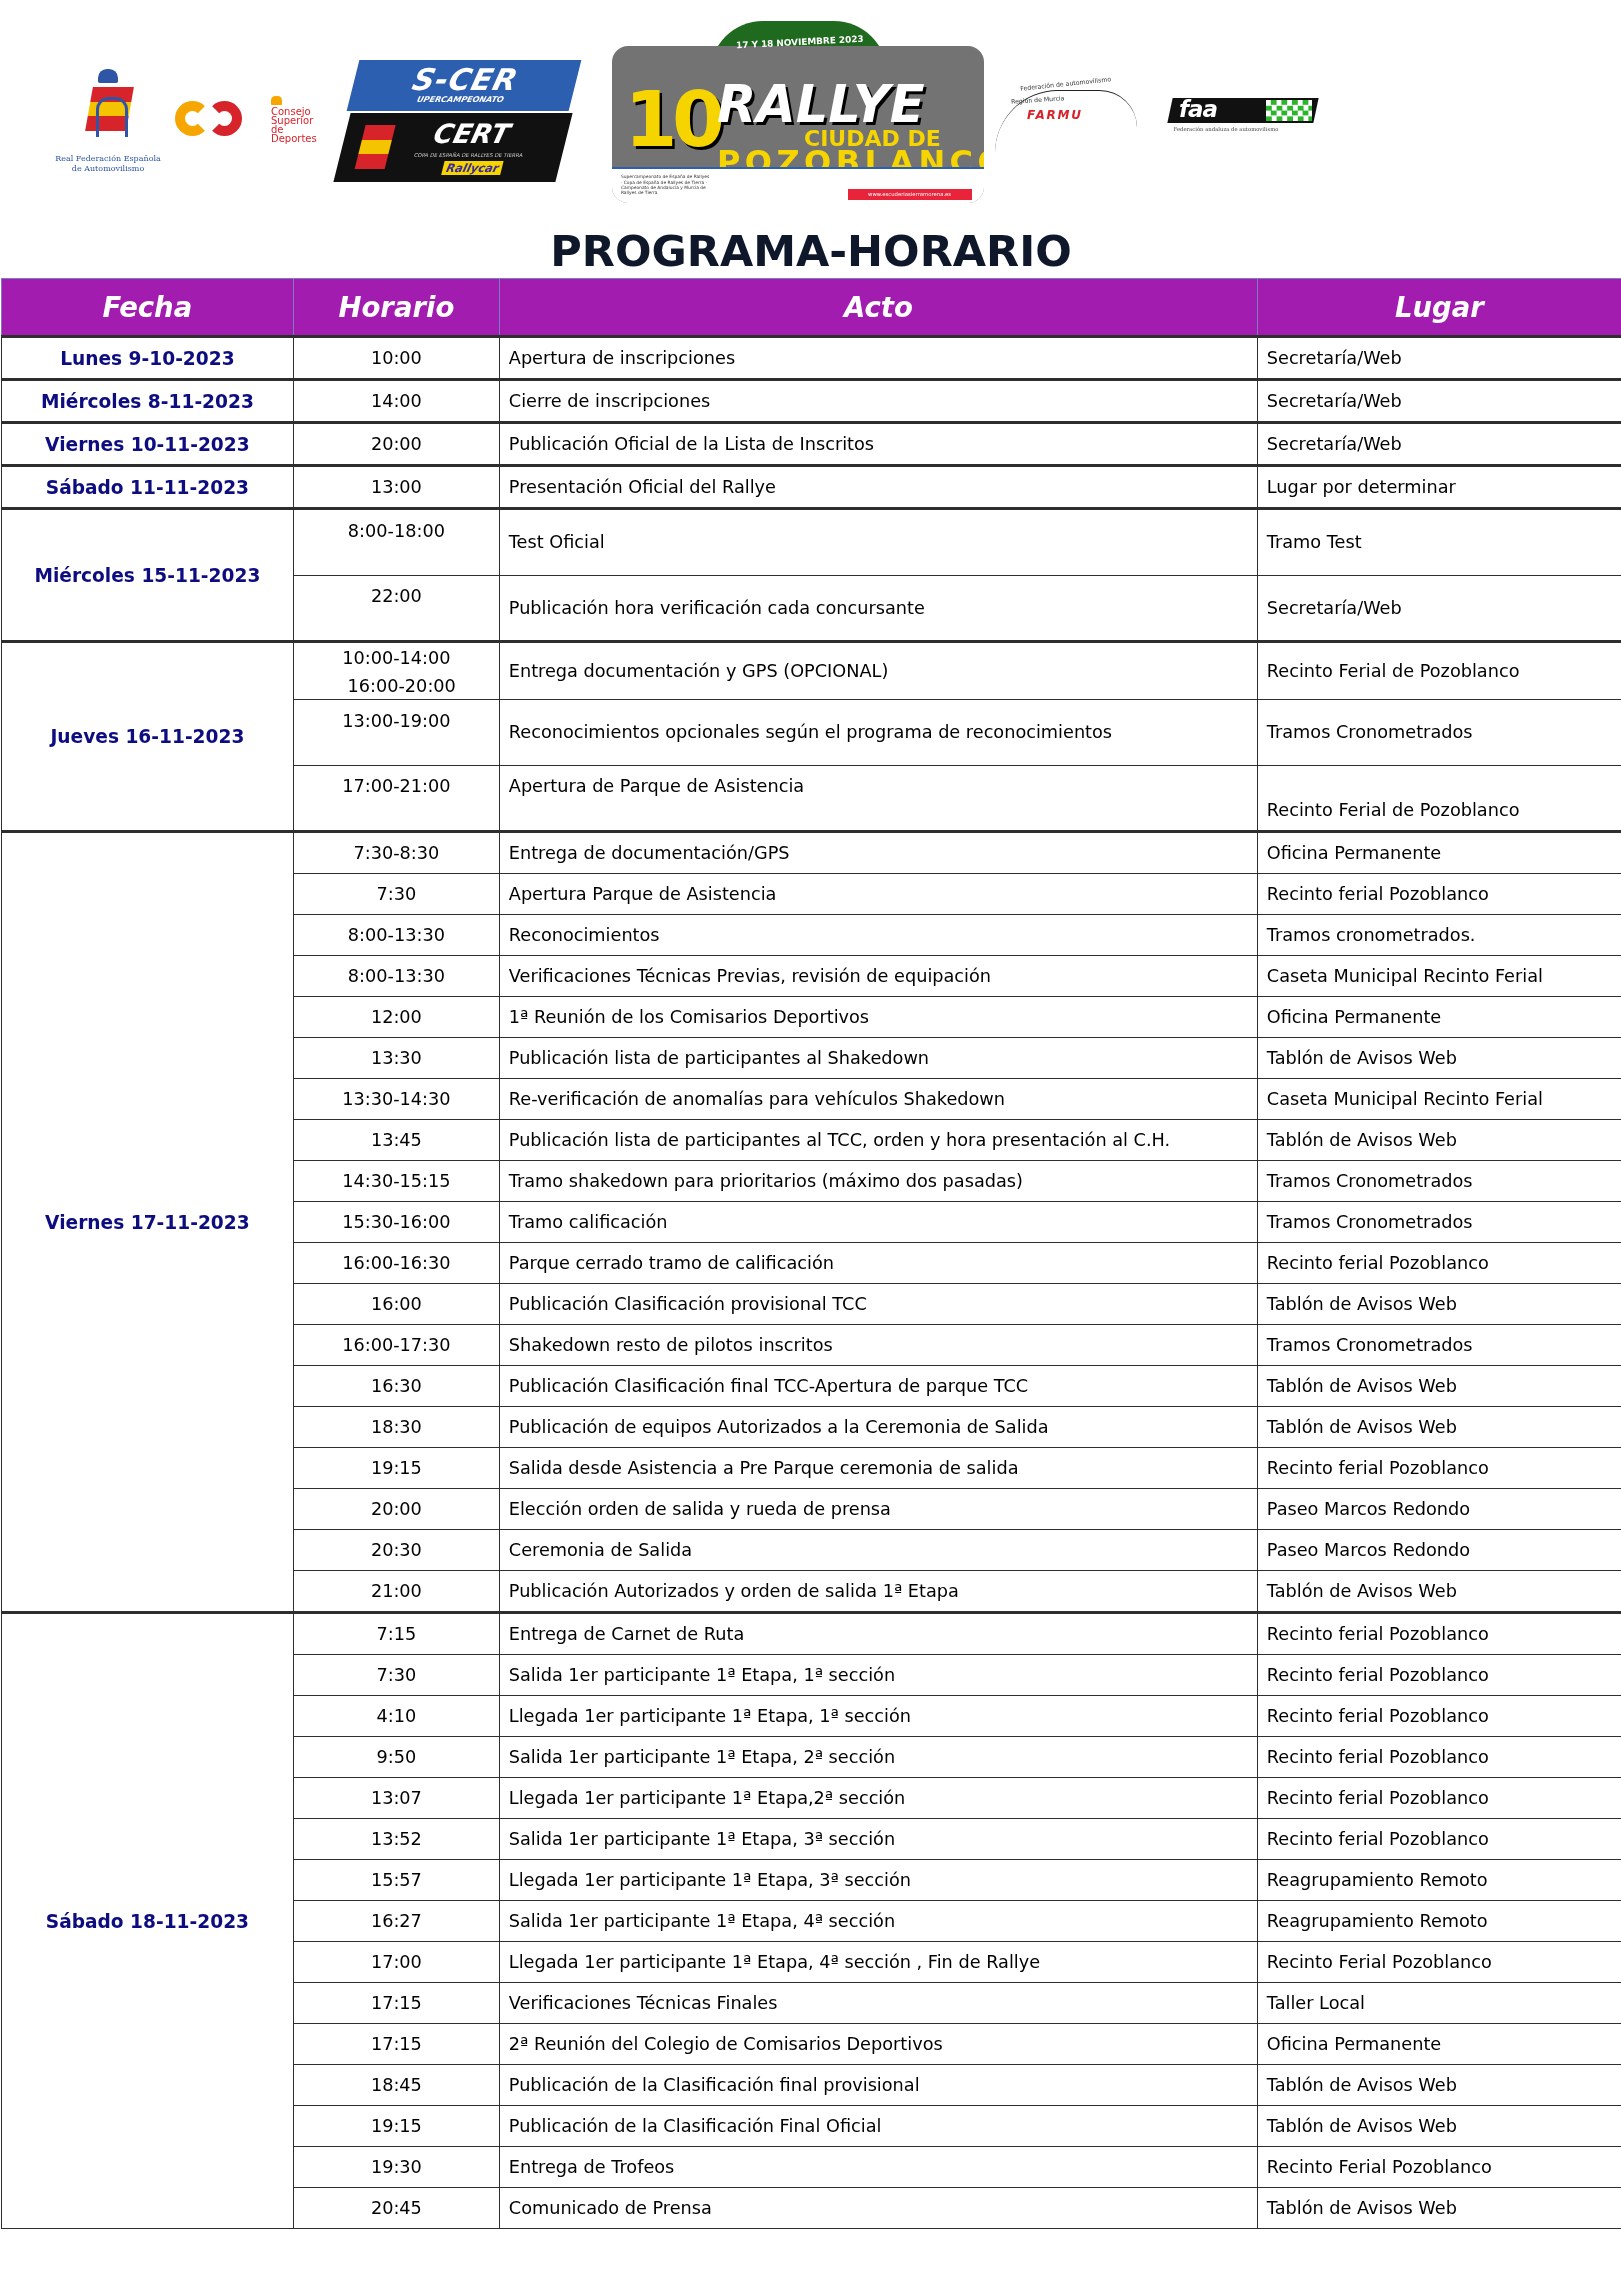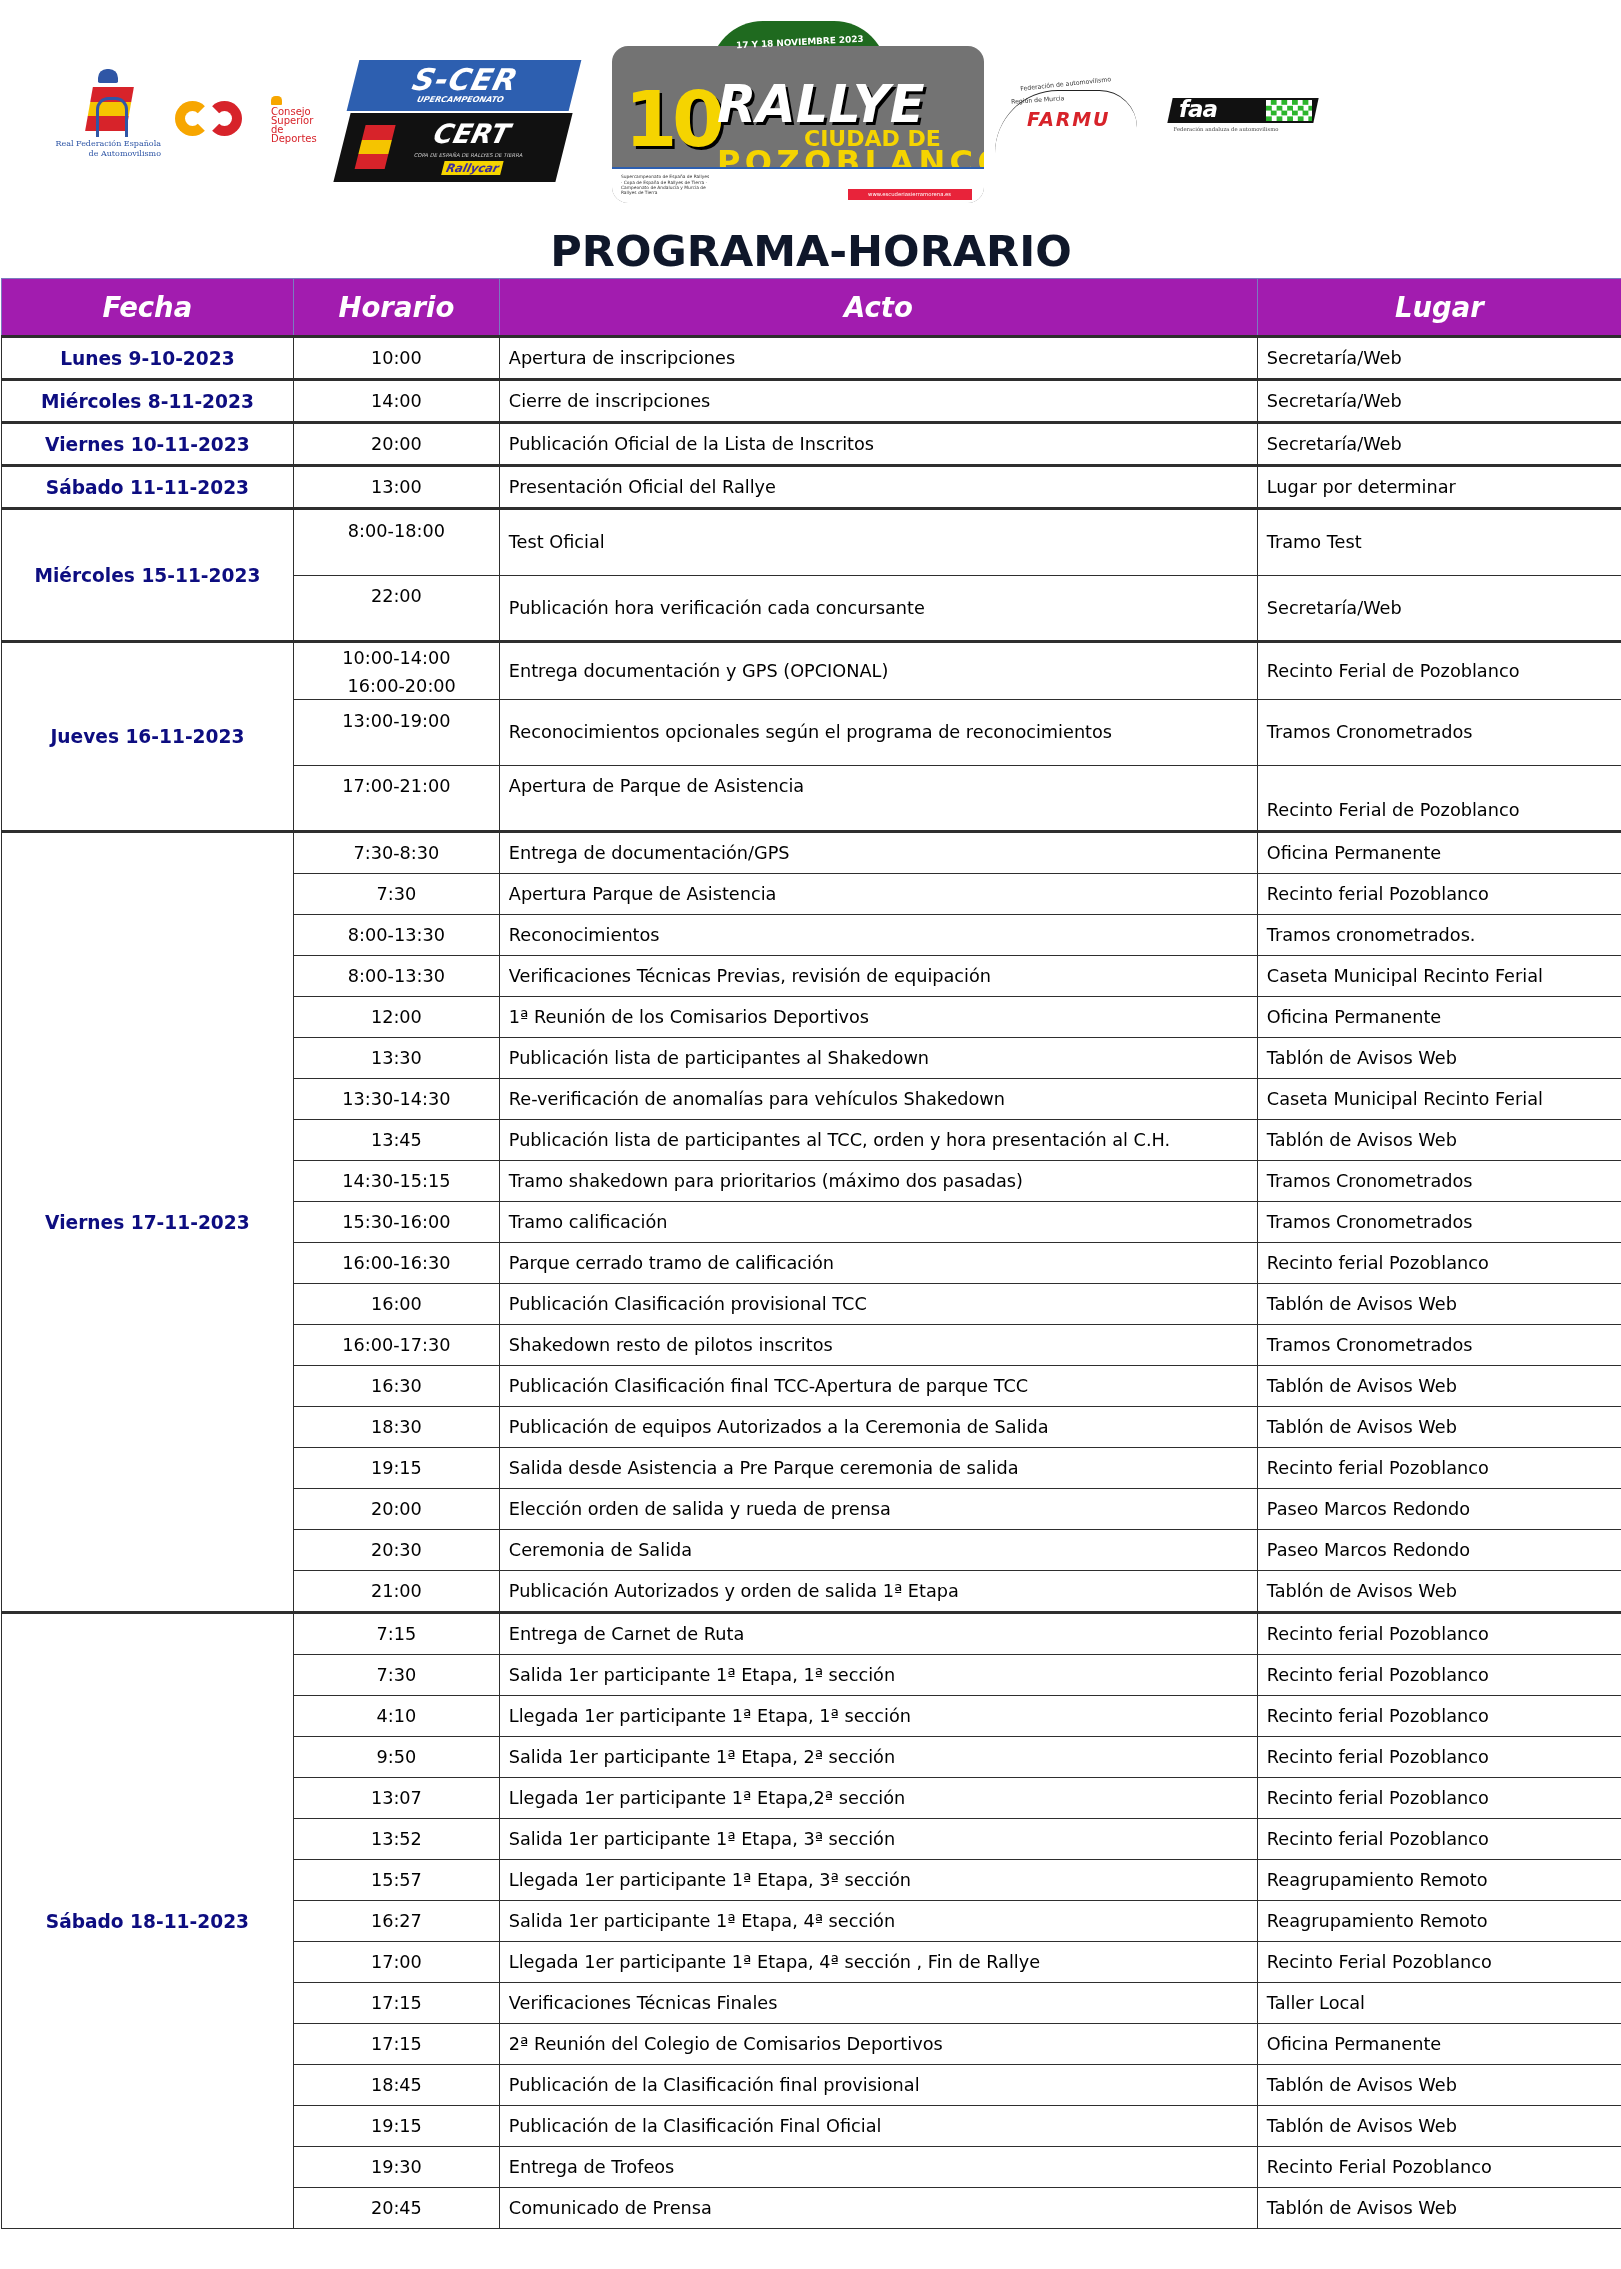--- a/index.html
+++ b/index.html
@@ -12,21 +12,21 @@
 
   
   .rfeda { left: 55px; top: 69px; width: 106px; height: 106px; text-align: center; }
   .rfeda .crown { width: 19.5px; height: 14px; margin: 0 auto; background: #2f56a6; border-radius: 8.9px 8.9px 1.8px 1.8px; }
   .rfeda .a-mark { width: 53px; height: 53px; margin: 1.8px auto 0; position: relative; }
   .rfeda .a-mark .flag { position: absolute; left: 7px; top: 1.8px; width: 41px; height: 44px;
         background: linear-gradient(180deg, #d7232a 0 33%, #f5c400 33% 66%, #d7232a 66% 100%);
         transform: skewX(-10deg); }
   .rfeda .a-mark .a { position: absolute; left: 14px; top: 12.4px; width: 26.6px; height: 37px;
         border: 3.5px solid #2f56a6; border-bottom: none; border-radius: 12.4px 12.4px 0 0; background: transparent; }
-  .rfeda .txt { font-family: "DejaVu Serif", serif; font-size: 8px; color: #2f56a6; line-height: 9.8px; margin-top: 1px; text-align: right; }
+  .rfeda .txt { font-family: "DejaVu Serif", serif; font-size: 8px; color: #2f56a6; line-height: 9.8px; margin-top: 16px; }
 
   
   .csd { left: 175px; top: 96px; width: 151px; height: 53px; }
   .csd .c1 { position: absolute; left: 0; top: 5.3px; width: 35px; height: 35px; border: 10.6px solid #f7a600; border-right-color: transparent; border-radius: 50%; box-sizing: border-box; }
   .csd .c2 { position: absolute; left: 32px; top: 5.3px; width: 35px; height: 35px; border: 10.6px solid #d7232a; border-left-color: transparent; border-radius: 50%; box-sizing: border-box; }
   .csd .crown { position: absolute; left: 96px; top: 0; width: 10.6px; height: 8.9px; background: #f7a600; border-radius: 4.4px 4.4px 0.9px 0.9px; }
   .csd .txt { position: absolute; left: 96px; top: 12.4px; font-size: 10px; color: #d7232a; line-height: 8.9px; font-weight: normal; }
 
   
   .scer { left: 335px; top: 60px; width: 248px; height: 124px; }
@@ -55,21 +55,21 @@
   .plate .pozo { position: absolute; left: 105px; top: 99px; color: #f5d400; font-size: 32px; font-weight: bold; letter-spacing: 4.4px; line-height: 35px; }
   .plate .strip { position: absolute; left: 0; bottom: 0; width: 372px; height: 34px; background: #fff; border-top: 2.7px solid #2d5fb0; }
   .plate .strip .web { position: absolute; right: 12.4px; bottom: 3.5px; width: 124px; height: 10.6px; background: #e8233a; color: #fff; font-size: 5.3px; text-align: center; line-height: 10.6px; }
   .plate .strip .tiny { position: absolute; left: 8.9px; top: 5.3px; font-size: 4.4px; color: #333; line-height: 5.3px; width: 89px; }
 
   
   .farmu { left: 995px; top: 78px; width: 151px; height: 62px; }
   .farmu .arc { position: absolute; left: 0; top: 12.4px; width: 142px; height: 62px; border-top: 1.8px solid #222; border-radius: 89px 53px 0 0; }
   .farmu .t1 { position: absolute; left: 25px; top: 1.8px; font-size: 6.2px; color: #333; transform: rotate(-6deg); }
   .farmu .t2 { position: absolute; left: 16px; top: 17.7px; font-size: 6.2px; color: #333; transform: rotate(-4deg); }
-  .farmu .name { position: absolute; left: 32px; top: 30px; font-size: 19px; font-weight: bold; font-style: italic; color: #d7232a; letter-spacing: 1.8px; }
+  .farmu .name { position: absolute; left: 32px; top: 30px; font-size: 12px; font-weight: bold; font-style: italic; color: #d7232a; letter-spacing: 1.8px; }
 
   
   .faa { left: 1170px; top: 98px; width: 151px; height: 44px; }
   .faa .bar { position: absolute; left: 0; top: 0; width: 146px; height: 25px; background: #111; transform: skewX(-12deg); }
   .faa .letters { position: absolute; left: 8.9px; top: -1.8px; color: #fff; font-size: 23px; font-weight: bold; font-style: italic; letter-spacing: -0.9px; }
   .faa .check { position: absolute; left: 96px; top: 1.8px; width: 46px; height: 21px;
         background: repeating-conic-gradient(#2bb52b 0 25%, #fff 0 50%) 0 0 / 10.6px 10.6px; }
   .faa .sub { position: absolute; left: 3.5px; top: 28px; font-family: "DejaVu Serif", serif; font-size: 5.3px; color: #444; }
 
   

